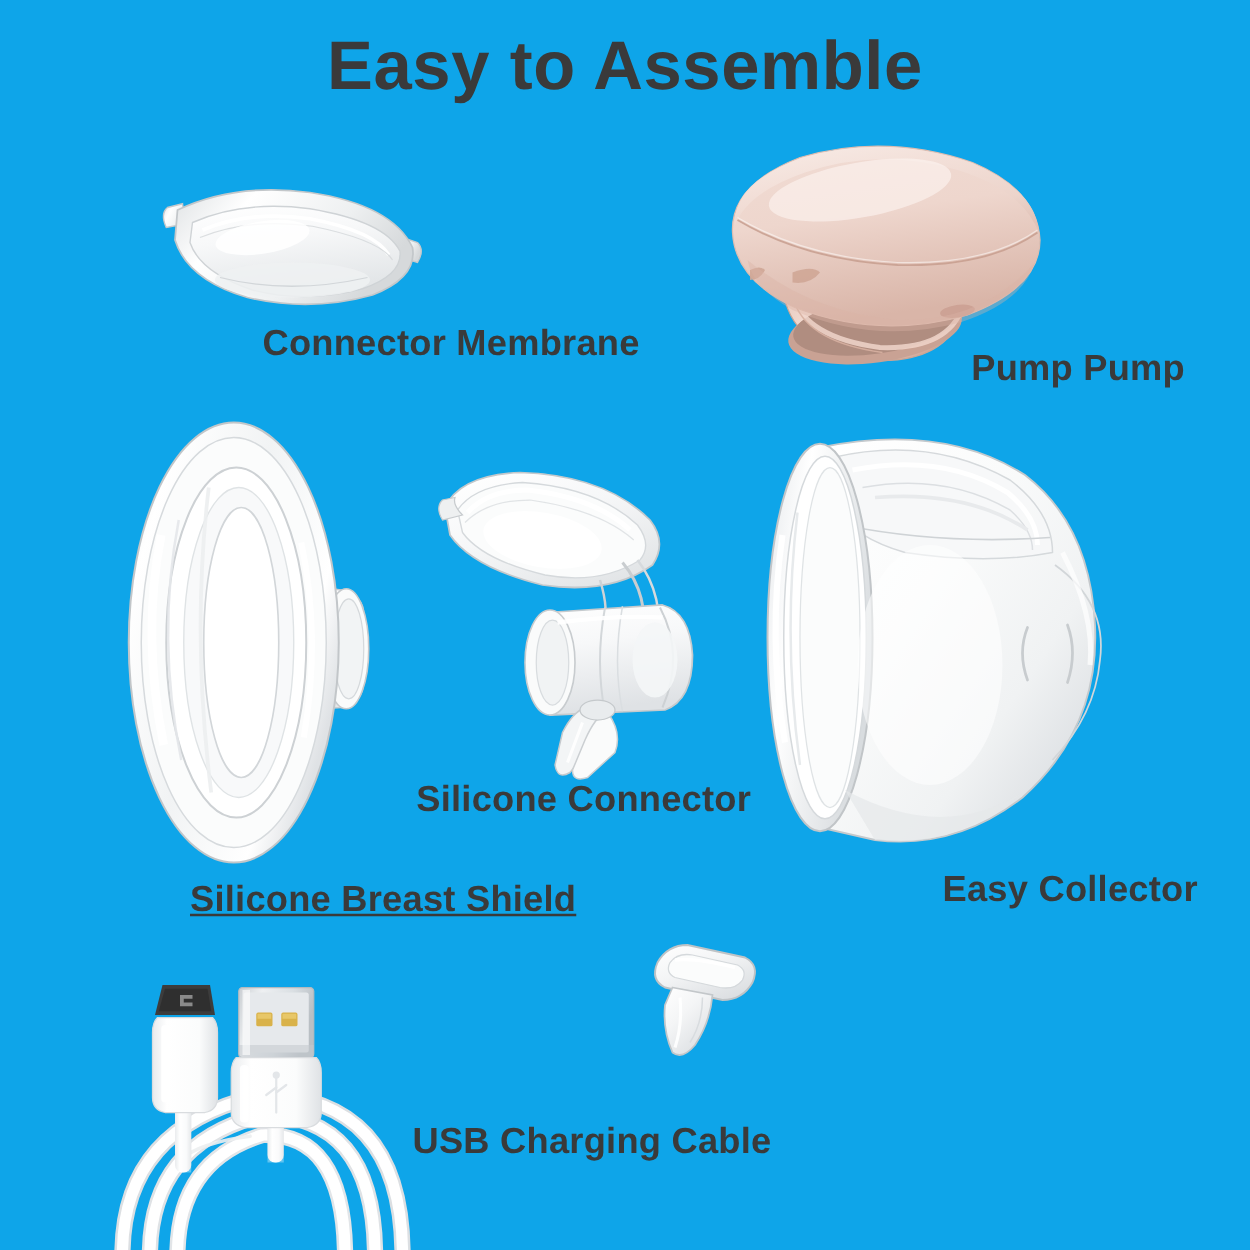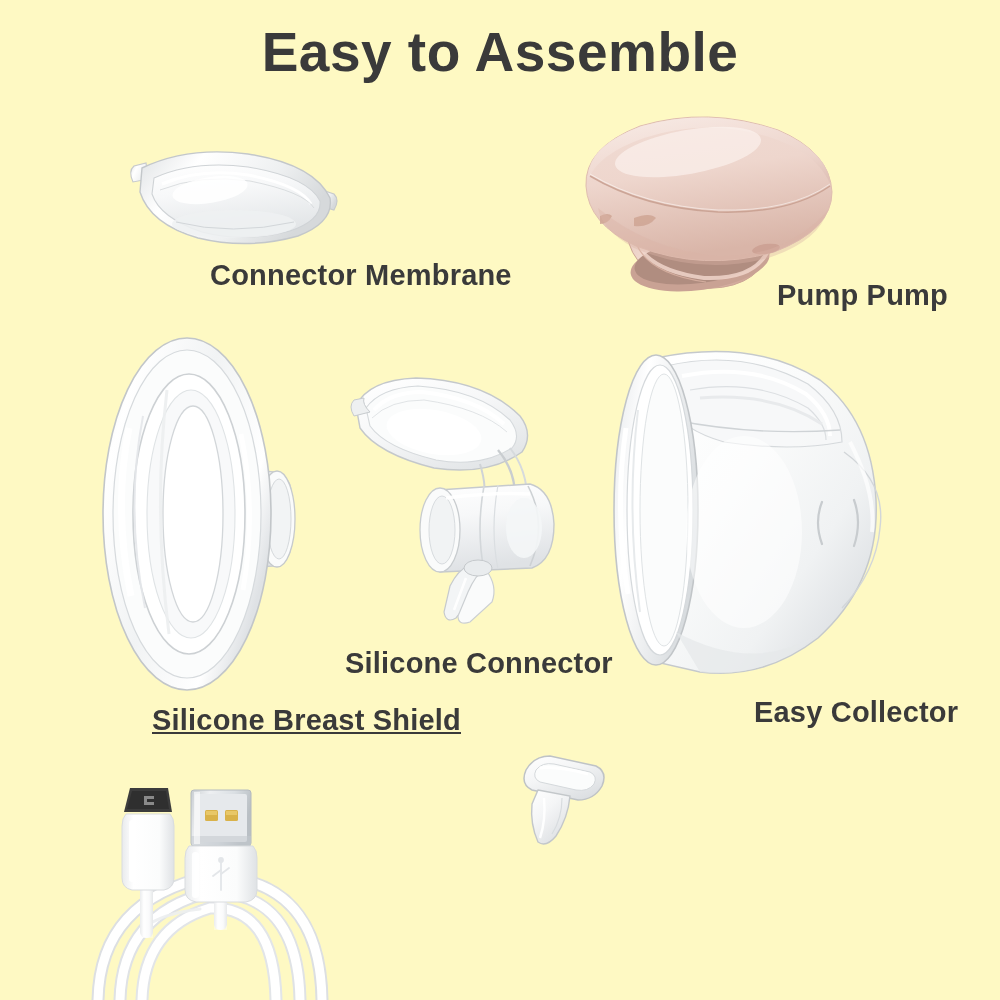--- a/index.html
+++ b/index.html
@@ -7,21 +7,21 @@
     padding: 0;
     background: #ffffff;
   }
   body {
     font-family: "Liberation Sans", sans-serif;
   }
   #canvas {
     position: relative;
     width: 1000px;
     height: 1000px;
-    background: #fef9c3;
+    background: #0ea5e9;
     overflow: hidden;
   }
   
   .page-title {
     position: absolute;
     left: 0;
     top: 22px;
     width: 1000px;
     text-align: center;
     font-size: 55px;
@@ -34,21 +34,21 @@
   .part-label {
     position: absolute;
     font-size: 29px;
     font-weight: bold;
     color: #3a3a3a;
     white-space: nowrap;
     letter-spacing: 0.2px;
   }
   #label-membrane  { left: 210px; top: 259px; }
   #label-motor     { left: 777px; top: 279px; }
-  #label-connector { left: 345px; top: 624px; margin-top: 23px; }
+  #label-connector { left: 333px; top: 624px; }
   #label-shield    { left: 152px; top: 704px; text-decoration: underline; }
   #label-collector { left: 754px; top: 696px; }
   #label-duckbill  { left: 583px; top: 835px; }
   #label-usb       { left: 330px; top: 897px; }
 
   
   .part {
     position: absolute;
   }
 
@@ -382,14 +382,15 @@
         <g stroke="#e3e6e9" stroke-width="1.8" fill="none" stroke-linecap="round">
           <path d="M161,84 L161,112"></path>
           <path d="M161,92 L153,98"></path>
           <path d="M161,96 L169,90"></path>
           <circle cx="161" cy="82" r="2" fill="#e3e6e9"></circle>
         </g>
         <rect x="132" y="74" width="7" height="46" rx="3" fill="#ffffff" opacity="0.9"></rect>
       </g>
     </svg>
   </div>
+  <div class="part-label" id="label-usb">USB Charging Cable</div>
 
 </div>
 
 </body></html>

